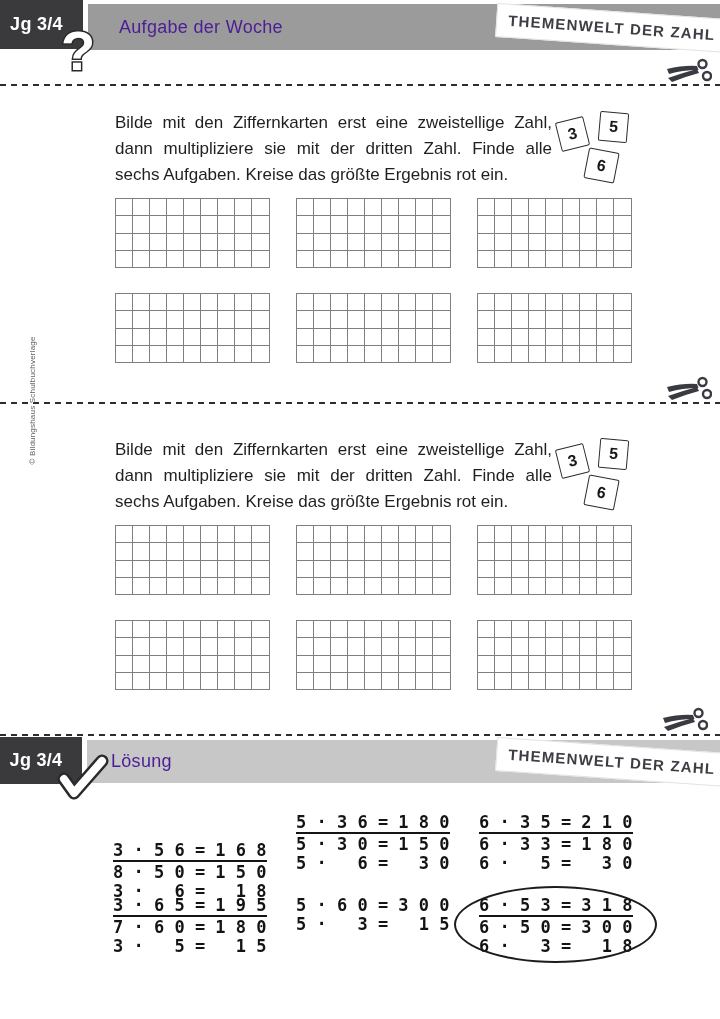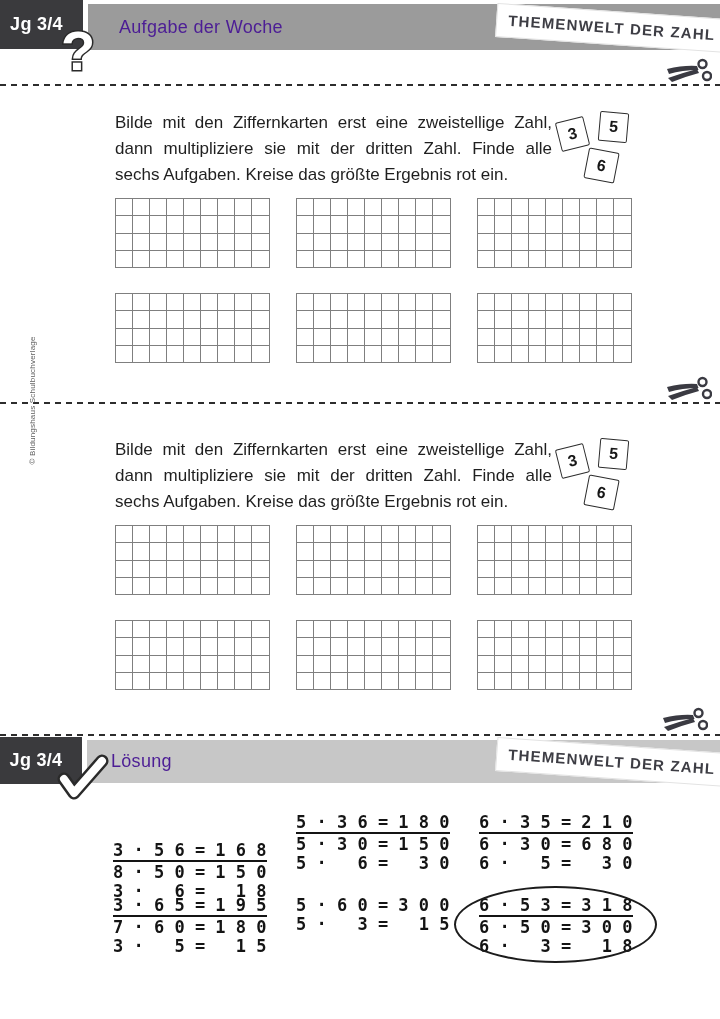--- a/index.html
+++ b/index.html
@@ -607,21 +607,21 @@
       <path d="M7 25 L17 39 L45 7" fill="none" stroke="#ffffff" stroke-width="8" stroke-linecap="round" stroke-linejoin="round"></path>
     </svg>
   </div>
   <div class="brand-badge badge-bottom">
     <span>THEMENWELT DER ZAHL</span>
   </div>
 
   <div>
       <div class="sol-block" style="left: 113px; top: 813px; margin-top: 28px;"><div class="sol-line main">3 · 5 6 = 1 6 8</div><div class="sol-line">8 · 5 0 = 1 5 0</div><div class="sol-line">3 ·   6 =   1 8</div></div>
       <div class="sol-block" style="left: 296px; top: 813px;"><div class="sol-line main">5 · 3 6 = 1 8 0</div><div class="sol-line">5 · 3 0 = 1 5 0</div><div class="sol-line">5 ·   6 =   3 0</div></div>
-      <div class="sol-block" style="left: 479px; top: 813px;"><div class="sol-line main">6 · 3 5 = 2 1 0</div><div class="sol-line">6 · 3 0 = 6 8 0</div><div class="sol-line">6 ·   5 =   3 0</div></div>
+      <div class="sol-block" style="left: 479px; top: 813px;"><div class="sol-line main">6 · 3 5 = 2 1 0</div><div class="sol-line">6 · 3 3 = 1 8 0</div><div class="sol-line">6 ·   5 =   3 0</div></div>
       <div class="sol-block" style="left: 113px; top: 896px;"><div class="sol-line main">3 · 6 5 = 1 9 5</div><div class="sol-line">7 · 6 0 = 1 8 0</div><div class="sol-line">3 ·   5 =   1 5</div></div>
       <div class="sol-block" style="left: 296px; top: 896px;"><div class="sol-line">5 · 6 0 = 3 0 0</div><div class="sol-line">5 ·   3 =   1 5</div></div>
       <div class="sol-block" style="left: 479px; top: 896px;"><div class="sol-line main">6 · 5 3 = 3 1 8</div><div class="sol-line">6 · 5 0 = 3 0 0</div><div class="sol-line">6 ·   3 =   1 8</div><div class="circle-mark"></div></div>
     </div>
 
   <div class="copyright">© Bildungshaus Schulbuchverlage</div>
 
 </div>
 
 </body></html>

